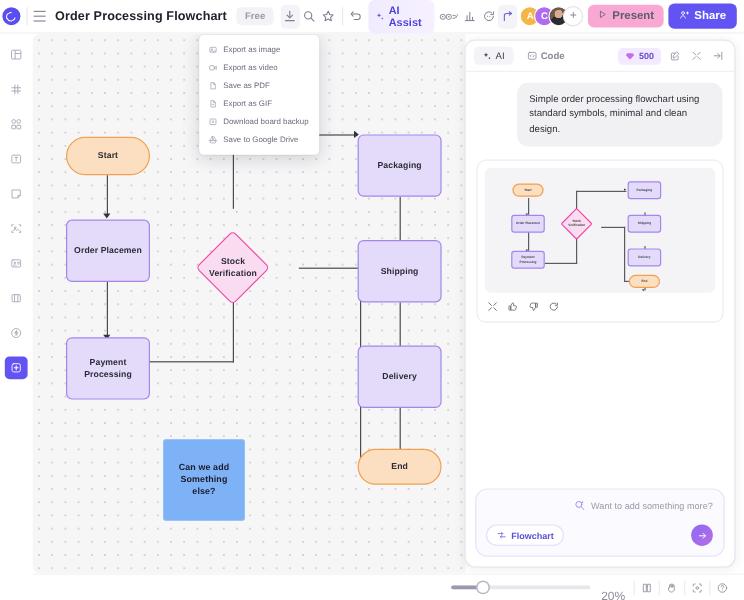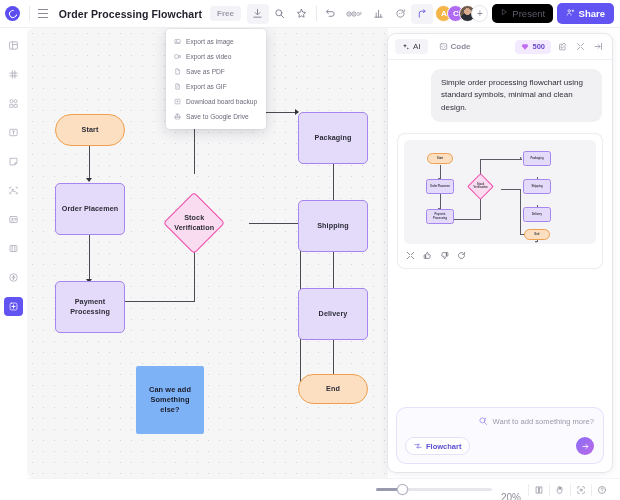--- a/index.html
+++ b/index.html
@@ -85,21 +85,22 @@
                       radial-gradient(circle at 50% 95%, #2b2b33 0 45%, transparent 46%);
   }
   .av.plus {
     background: #ffffff; border: 1px solid #e4e4ec; color: #8a8a99;
     font-size: 10px; font-weight: 500;
   }
   .present-btn {
     display: flex; align-items: flex-start; gap: 4px;
     font-size: 9.5px; color: #5d5d6e; padding: 4px 8px;
     border-radius: 5px; cursor: pointer; margin-left: 4px;
-    background: #000000;
+    background: #f9a8d4;
+    font-weight: bold;
   }
   .share-btn {
     display: flex; align-items: flex-start; gap: 4px;
     font-size: 9.5px; color: #ffffff; background: #6254f2;
     padding: 5px 9px; border-radius: 5px; cursor: pointer;
     margin-left: 4px; margin-right: 6px; font-weight: 600;
   }
 
   
   .rail {
@@ -339,20 +340,27 @@
         </svg>
     </div>
     <div class="vsep"></div>
     <div class="tb-btn">
       <svg width="11" height="11" viewBox="0 0 24 24" fill="none" stroke="currentColor" stroke-width="2" stroke-linecap="round" stroke-linejoin="round">
           <path d="M4 8h11a5 5 0 0 1 0 10H9"></path>
           <path d="M7 4L3.5 8 7 12"></path>
         </svg>
     </div>
 
+    <div class="ai-assist">
+      <svg width="10" height="10" viewBox="0 0 24 24" fill="#6b4fe8">
+          <path d="M9 2l1.6 4.4L15 8l-4.4 1.6L9 14l-1.6-4.4L3 8l4.4-1.6z"></path>
+          <path d="M17.5 13l.9 2.3 2.3.9-2.3.9-.9 2.3-.9-2.3-2.3-.9 2.3-.9z"></path>
+        </svg>
+      <span>AI Assist</span>
+    </div>
 
     <div class="tb-btn" style="width:26px">
       <svg width="17" height="10" viewBox="0 0 34 14" fill="none" stroke="currentColor" stroke-width="1.5">
           <circle cx="6" cy="7" r="4.3"></circle>
           <circle cx="6" cy="7" r="1.3" fill="currentColor" stroke="none"></circle>
           <circle cx="16" cy="7" r="4.3"></circle>
           <circle cx="16" cy="7" r="1.3" fill="currentColor" stroke="none"></circle>
           <path d="M23 4.5c3 0 5 1.3 6.5 2.5C28 8.2 26 9.5 23 9.5" stroke-linecap="round"></path>
           <path d="M29 3.5l2.5 1.2"></path>
         </svg>

